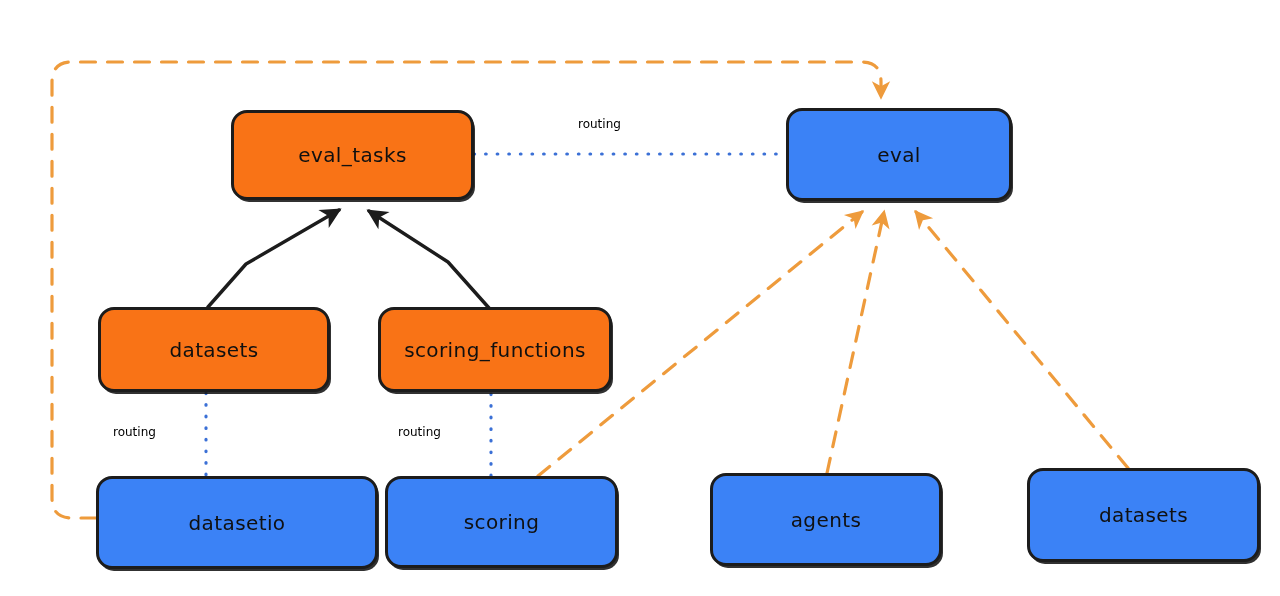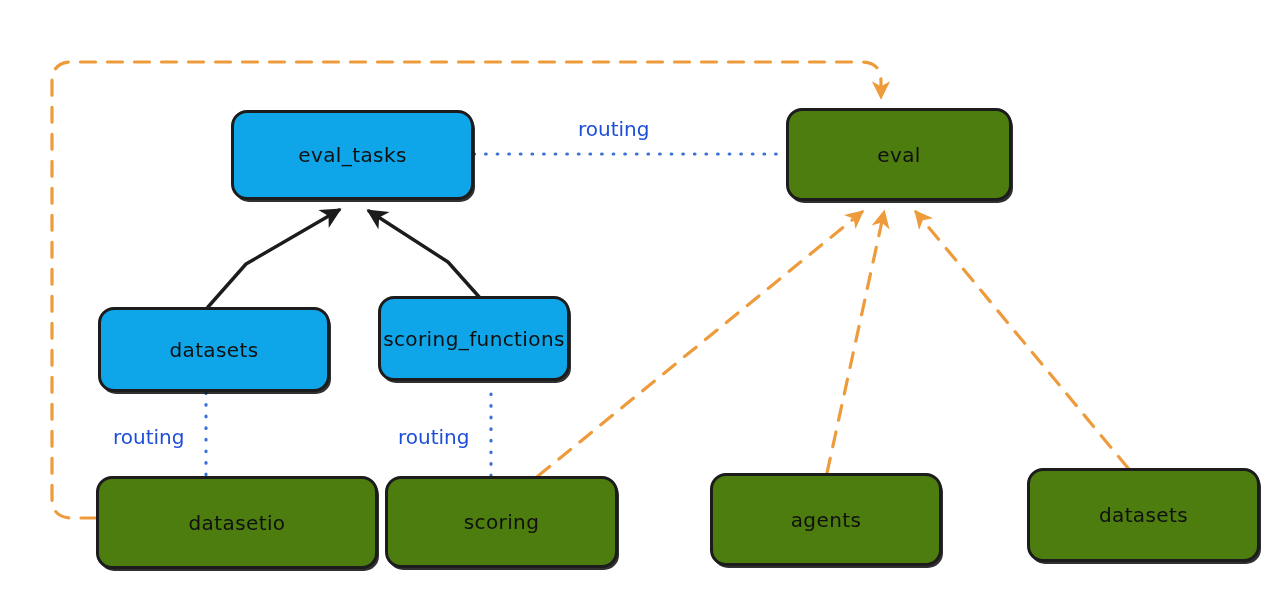--- a/index.html
+++ b/index.html
@@ -33,31 +33,31 @@
     border-radius: 16px;
     display: flex;
     align-items: center;
     justify-content: center;
     color: #101010;
     font-family: "DejaVu Sans", sans-serif;
     font-size: 20px;
     letter-spacing: 0.4px;
     box-shadow: 2px 3px 0 -1px rgba(20,20,20,0.88);
   }
-  .node.blue  { background: #0ea5e9; }
-  .node.green { background: #4d7c0f; }
+  .node.blue  { background: #f97316; }
+  .node.green { background: #3b82f6; }
   .node-label {
     pointer-events: none;
     white-space: nowrap;
   }
   .edge-label {
     position: absolute;
-    color: #1d4ed8;
+    color: #000000;
     font-family: "DejaVu Sans", sans-serif;
-    font-size: 20px;
+    font-size: 12px;
     white-space: nowrap;
   }
 </style>
 </head>
 <body>
 
 <div id="canvas">
 
   <svg id="edges" viewBox="0 0 1280 596">
     <defs>
@@ -93,21 +93,21 @@
   </div>
 
   <div class="node green" style="left:786px; top:108px; width:226px; height:93px;">
     <span class="node-label">eval</span>
   </div>
 
   <div class="node blue" style="left:98px; top:307px; width:232px; height:85px;">
     <span class="node-label">datasets</span>
   </div>
 
-  <div class="node blue" style="left:378px; top:296px; width:192px; height:85px;">
+  <div class="node blue" style="left:378px; top:307px; width:234px; height:85px;">
     <span class="node-label">scoring_functions</span>
   </div>
 
   <div class="node green" style="left:96px; top:476px; width:282px; height:93px;">
     <span class="node-label">datasetio</span>
   </div>
 
   <div class="node green" style="left:710px; top:473px; width:232px; height:93px;">
     <span class="node-label">agents</span>
   </div>

